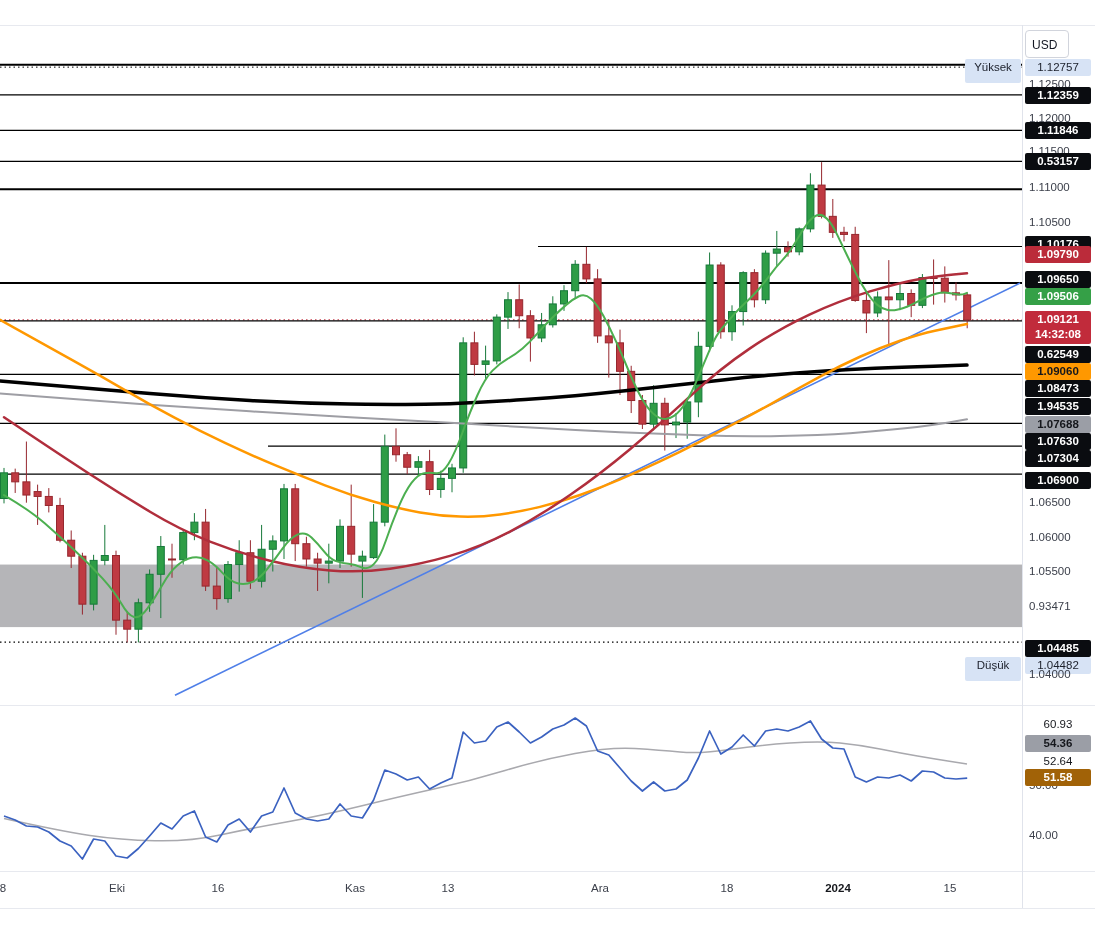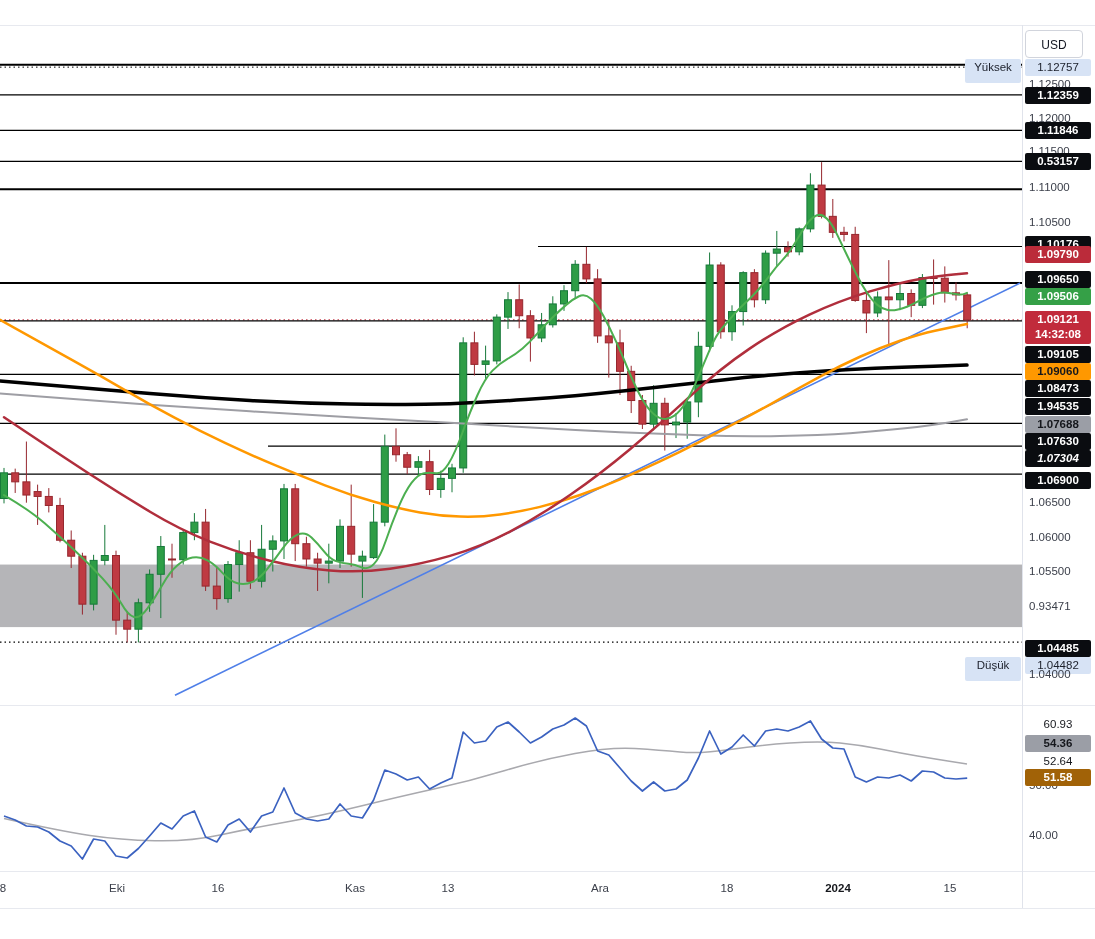--- a/index.html
+++ b/index.html
@@ -21,23 +21,23 @@
   .t-blue{background:#a16207;color:#fff;}
   .t-light{background:#d7e3f5;color:#1b1f2a;font-weight:400;}
   .t-plain{background:none;color:#15171c;font-weight:400;}
   .wlabel{position:absolute;right:74px;width:56px;height:24px;line-height:17px;text-align:center;
           background:#d7e3f5;color:#1b1f2a;border-radius:2px;font-size:11.5px;}
   #cur-label{position:absolute;left:3px;top:311px;width:66px;background:#c12b3b;color:#fff;
              text-align:center;border-radius:2px;padding:1px 0 2px 0;font-weight:700;
              font-size:11.5px;line-height:15px;}
   .tlabel{position:absolute;top:11px;transform:translateX(-50%);font-size:11.5px;color:#3c404b;white-space:nowrap;}
   .tlabel.bold{font-weight:700;color:#15171c;}
-  #usd-btn{position:absolute;left:3px;top:30px;width:58px;height:28px;background:#fff;
+  #usd-btn{position:absolute;left:3px;top:30px;width:44px;height:28px;background:#fff;
            border:1px solid #d1d4dc;border-radius:4px;font-family:"Liberation Sans",sans-serif;
-           font-size:12px;color:#131722;text-align:center;line-height:26px;cursor:pointer;}
+           font-size:12px;color:#131722;text-align:left;line-height:26px;cursor:pointer;}
 </style>
 </head>
 <body>
 
 <div id="root">
   <svg id="chart-svg" width="1095" height="939">
       <rect x="0" y="564.5499999999997" width="1022" height="62.55000000000075" fill="#b5b5b8"></rect>
       <line x1="0" y1="64.84500000000068" x2="1022" y2="64.84500000000068" stroke="#000" stroke-width="2" stroke-dasharray="none"></line>
       <line x1="0" y1="67.13850000000028" x2="1022" y2="67.13850000000028" stroke="#000" stroke-width="1" stroke-dasharray="1.5,3"></line>
       <line x1="0" y1="94.79949999999938" x2="1022" y2="94.79949999999938" stroke="#000" stroke-width="1.2" stroke-dasharray="none"></line>
@@ -261,27 +261,27 @@
       <div class="tick" style="top: 565px;">1.05500</div>
       <div class="tick" style="top: 600px;">0.93471</div>
       <div class="tick" style="top: 668px;">1.04000</div>
       <div class="plabel t-black" style="top: 87px;">1.12359</div>
       <div class="plabel t-black" style="top: 122px;">1.11846</div>
       <div class="plabel t-black" style="top: 153px;">0.53157</div>
       <div class="plabel t-black" style="top: 236px;">1.10176</div>
       <div class="plabel t-red" style="top: 246px;">1.09790</div>
       <div class="plabel t-black" style="top: 271px;">1.09650</div>
       <div class="plabel t-green" style="top: 288px;">1.09506</div>
-      <div class="plabel t-black" style="top: 346px;">1.09105</div>
+      <div class="plabel t-black" style="top: 346px;">0.62549</div>
       <div class="plabel t-orange" style="top: 363px;">1.09060</div>
       <div class="plabel t-black" style="top: 380px;">1.08473</div>
       <div class="plabel t-black" style="top: 398px;">1.94535</div>
       <div class="plabel t-gray" style="top: 416px;">1.07688</div>
       <div class="plabel t-black" style="top: 433px;">1.07630</div>
-      <div class="plabel t-black" style="top: 450px; font-style: italic;">1.07304</div>
+      <div class="plabel t-black" style="top: 450px;">1.07304</div>
       <div class="plabel t-black" style="top: 472px;">1.06900</div>
       <div class="plabel t-black" style="top: 640px;">1.04485</div>
       <div id="cur-label">
       <div>1.09121</div>
       <div>14:32:08</div>
     </div>
       <div class="tick" style="top: 779px;">50.00</div>
       <div class="tick" style="top: 829px;">40.00</div>
       <div class="plabel t-plain" style="top: 716px;">60.93</div>
       <div class="plabel t-plain" style="top: 753px;">52.64</div>

